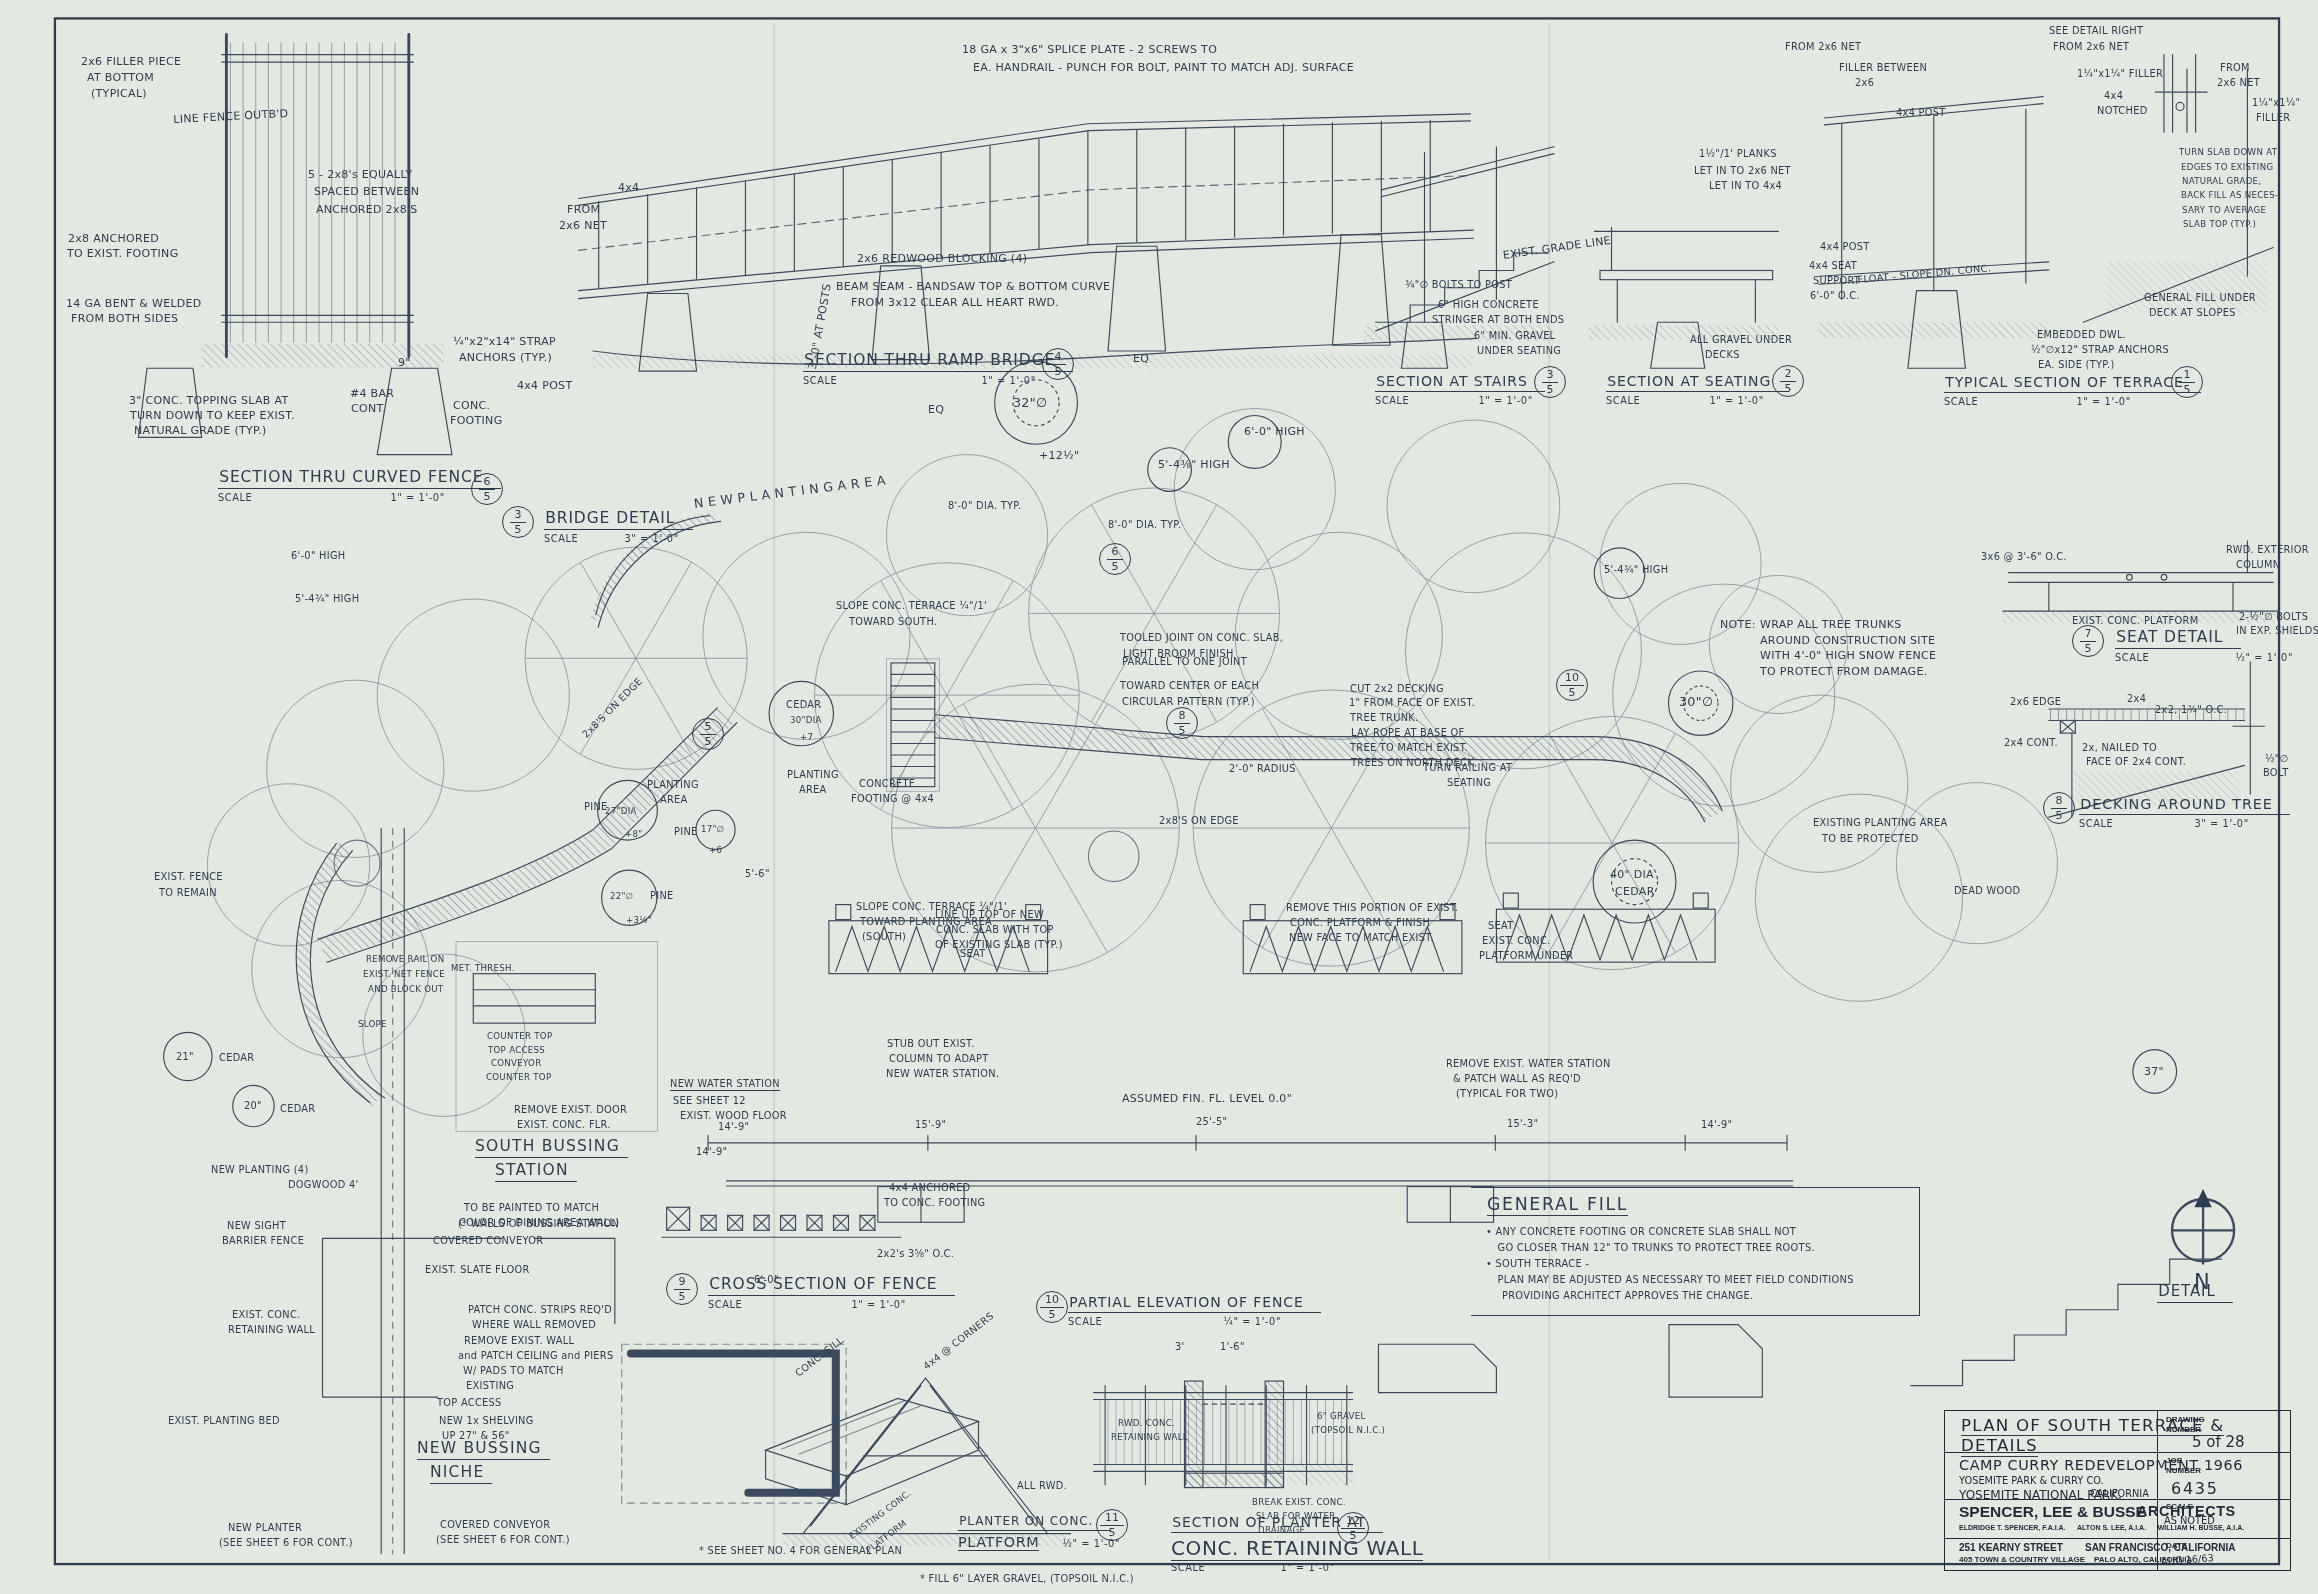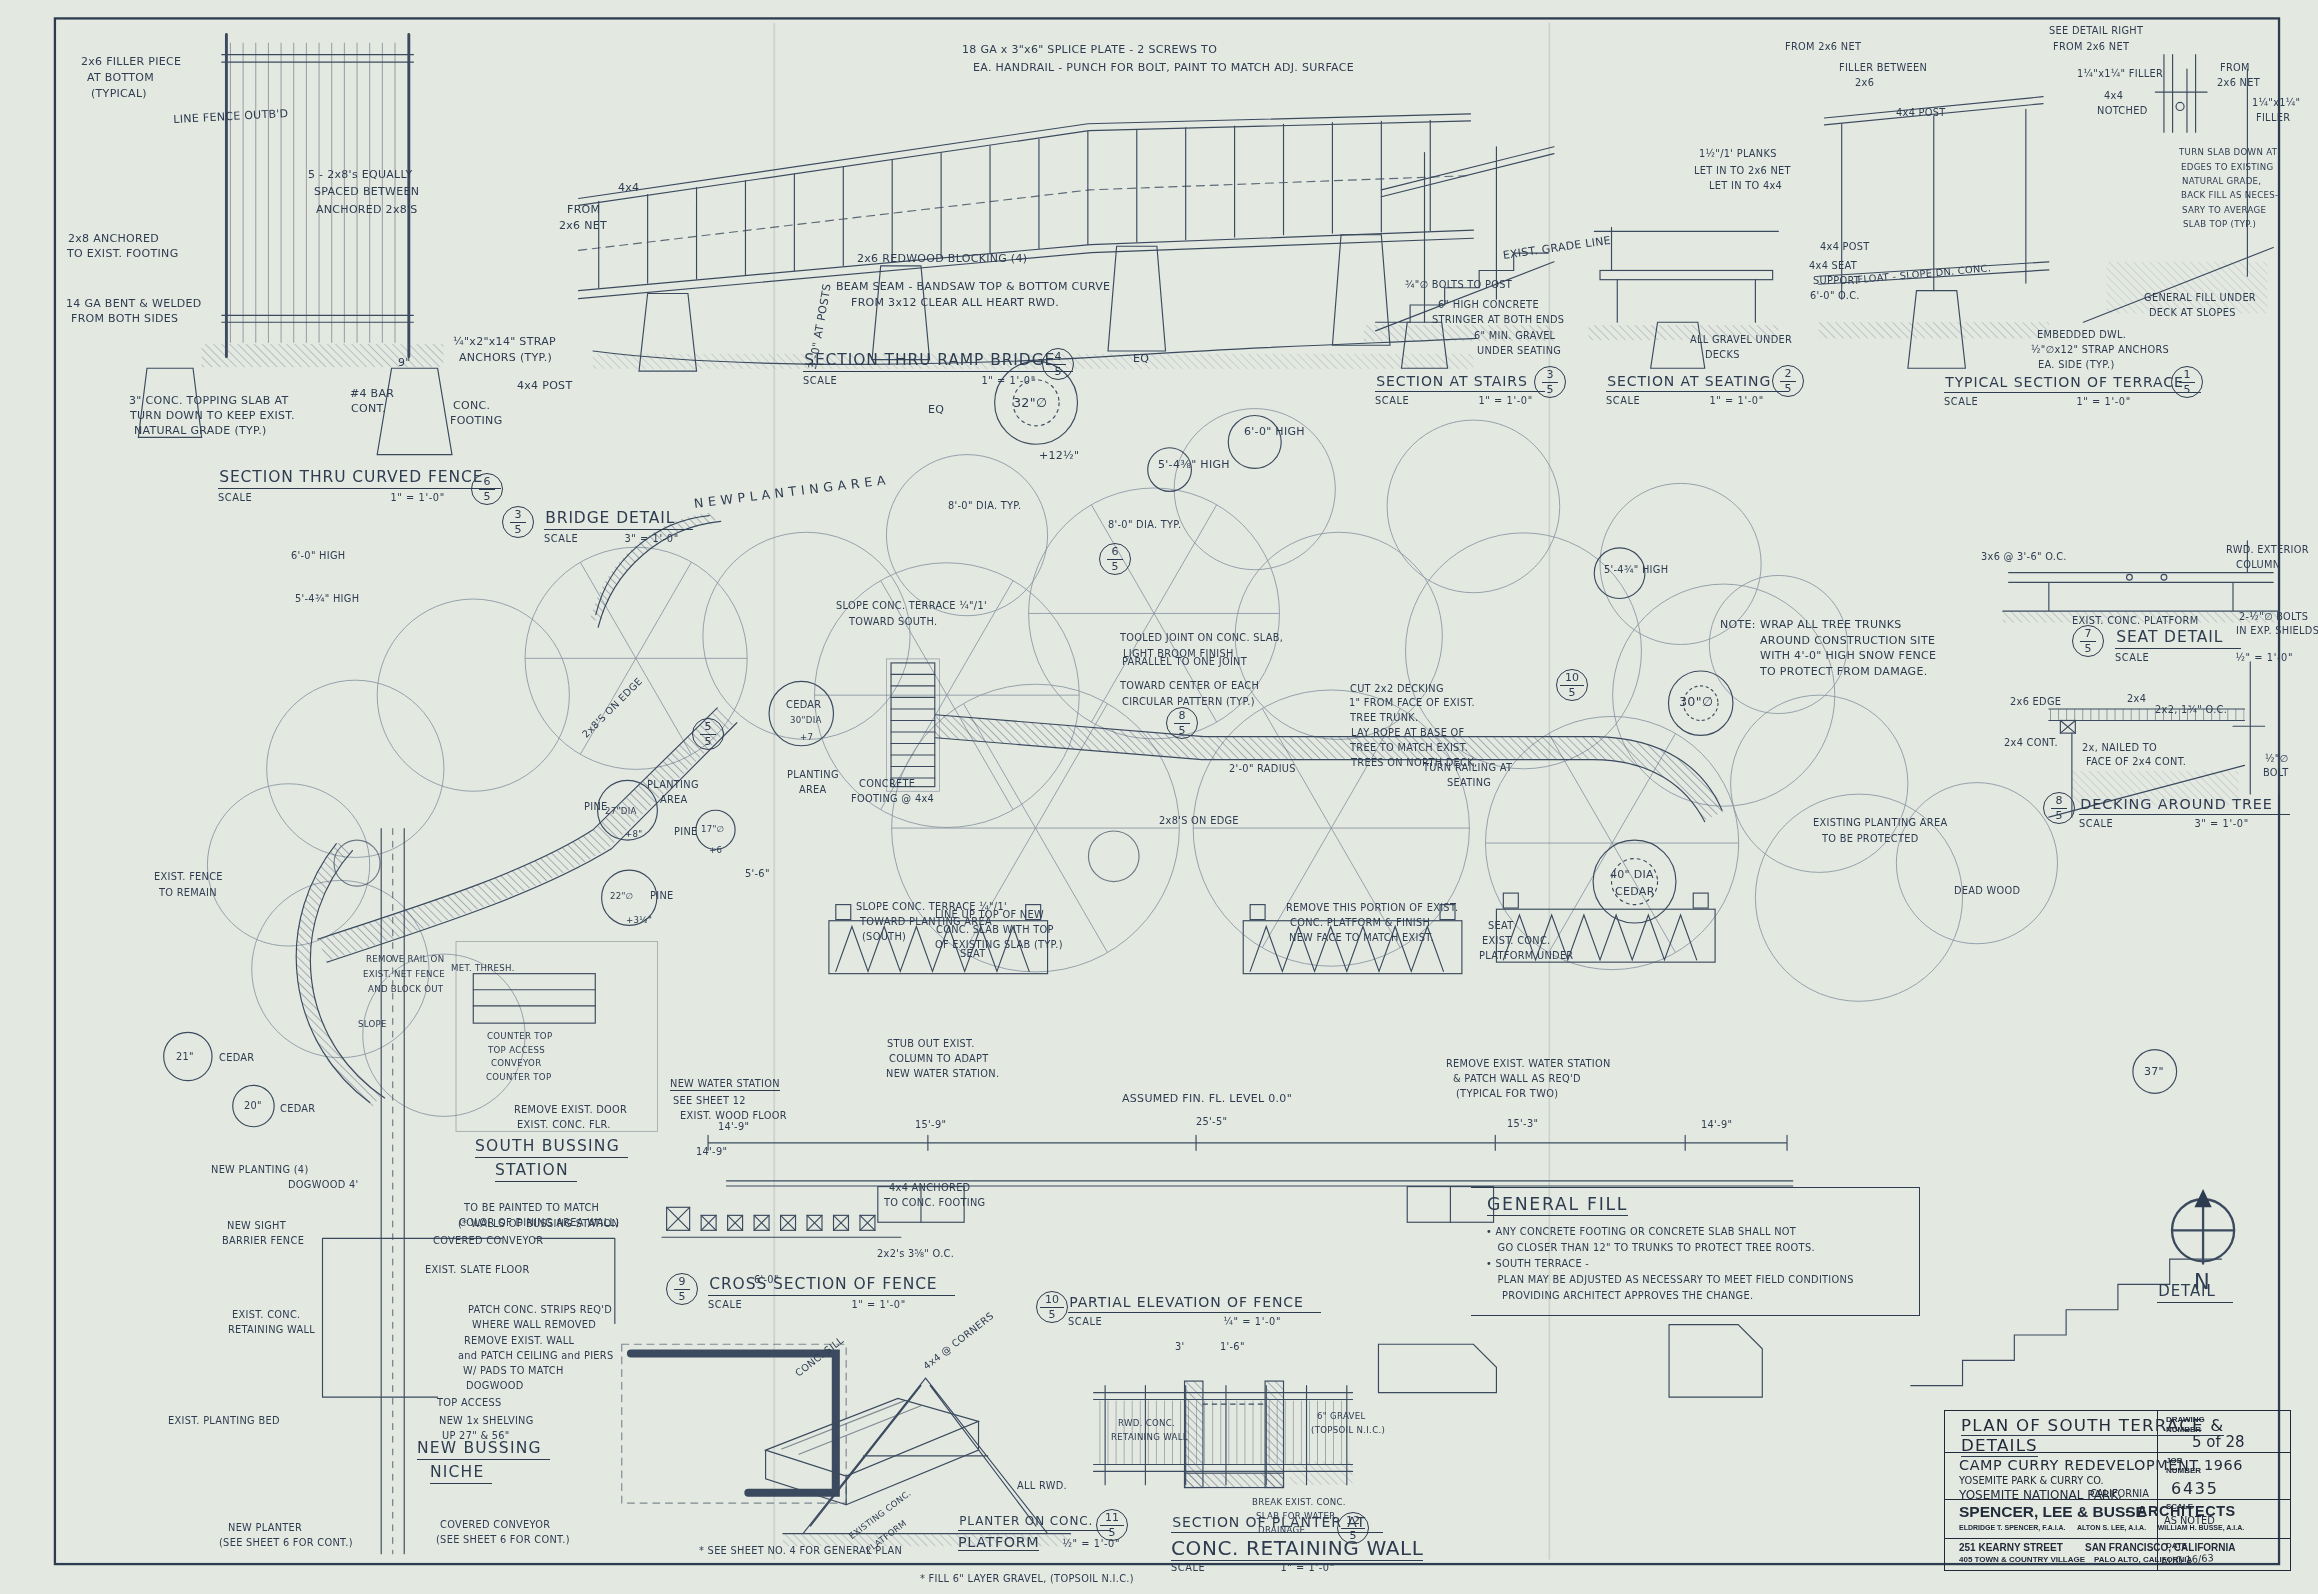--- a/index.html
+++ b/index.html
@@ -548,21 +548,21 @@
 <div class="lbl s17" style="left:459px;top:1217px">COLOR OF DINING AREA WALL)</div>
 <div class="lbl s17" style="left:433px;top:1235px">COVERED CONVEYOR</div>
 <div class="lbl s17" style="left:425px;top:1264px">EXIST. SLATE FLOOR</div>
 <div class="lbl s17" style="left:232px;top:1309px">EXIST. CONC.</div>
 <div class="lbl s17" style="left:228px;top:1324px">RETAINING WALL</div>
 <div class="lbl s17" style="left:468px;top:1304px">PATCH CONC. STRIPS REQ'D</div>
 <div class="lbl s17" style="left:472px;top:1319px">WHERE WALL REMOVED</div>
 <div class="lbl s17" style="left:464px;top:1335px">REMOVE EXIST. WALL</div>
 <div class="lbl s17" style="left:458px;top:1350px">and PATCH CEILING and PIERS</div>
 <div class="lbl s17" style="left:463px;top:1365px">W/ PADS TO MATCH</div>
-<div class="lbl s17" style="left:466px;top:1380px">DOGWOOD</div>
+<div class="lbl s17" style="left:466px;top:1380px">EXISTING</div>
 <div class="lbl s17" style="left:437px;top:1397px">TOP ACCESS</div>
 <div class="lbl s17" style="left:439px;top:1415px">NEW 1x SHELVING</div>
 <div class="lbl s17" style="left:442px;top:1430px">UP 27" &amp; 56"</div>
 <div class="lbl t26" style="left:417px;top:1439px">NEW BUSSING</div>
 <div class="lbl t26" style="left:430px;top:1463px">NICHE</div>
 <div class="lbl s17" style="left:168px;top:1415px">EXIST. PLANTING BED</div>
 <div class="lbl s17" style="left:228px;top:1522px">NEW PLANTER</div>
 <div class="lbl s17" style="left:219px;top:1537px">(SEE SHEET 6 FOR CONT.)</div>
 <div class="lbl s17" style="left:440px;top:1519px">COVERED CONVEYOR</div>
 <div class="lbl s17" style="left:436px;top:1534px">(SEE SHEET 6 FOR CONT.)</div>

